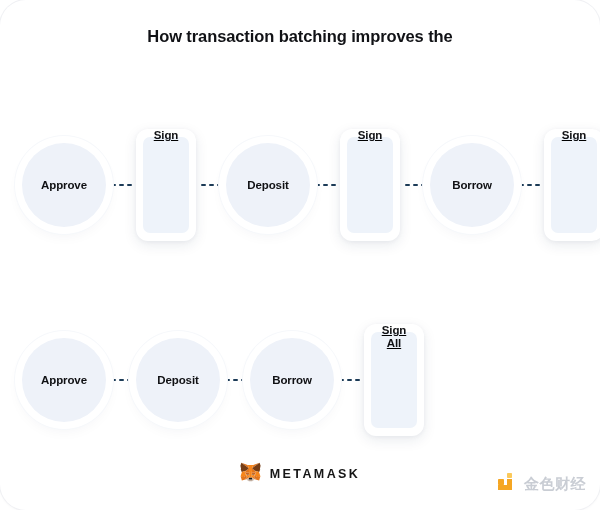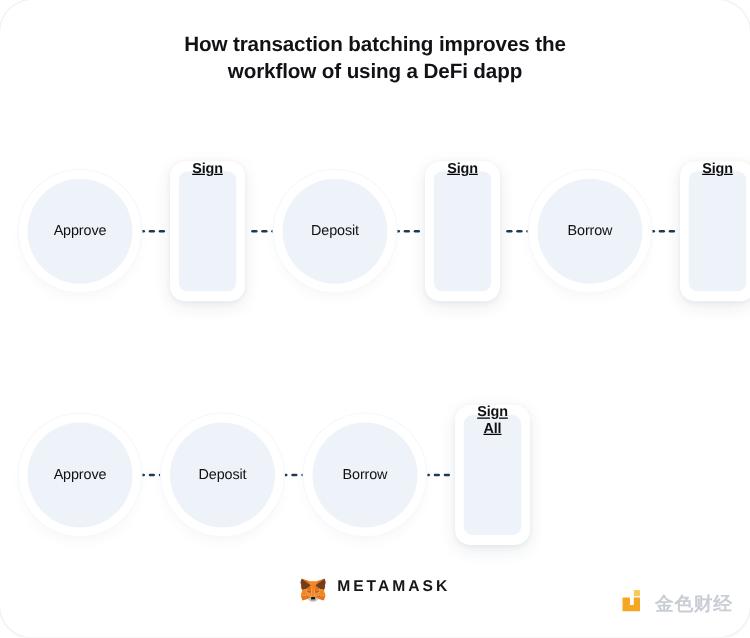--- a/index.html
+++ b/index.html
@@ -81,21 +81,21 @@
     align-items: center;
     justify-content: center;
     box-shadow:
       0 0 0 7px #ffffff,
       0 0 0 8px #f6f8fb,
       0 6px 16px rgba(23,43,77,0.07),
       0 2px 5px rgba(23,43,77,0.04);
   }
   .node-circle .node-label {
     font-size: 11.5px;
-    font-weight: normal;
+    font-weight: bold;
     color: #101114;
     letter-spacing: -0.1px;
     text-align: center;
   }
 
   
   .node-phone {
     position: relative;
     flex: 0 0 auto;
     width: 60px;
@@ -149,20 +149,21 @@
     background: #1c3b57;
   }
 
   
   .brand {
     position: absolute;
     left: 0;
     top: 462px;
     width: 600px;
     display: flex;
+    align-items: center;
     justify-content: center;
     gap: 9px;
   }
   .brand-wordmark {
     font-size: 12.5px;
     font-weight: bold;
     color: #161616;
     letter-spacing: 2.4px;
   }
 
@@ -183,21 +184,20 @@
     font-family: "DejaVu Sans", sans-serif;
   }
 </style>
 </head>
 <body>
 
 <div class="infographic-card">
 
   <div class="title-block">
     <div class="title-line">How transaction batching improves the</div>
-    <div class="title-line">workflow of using a DeFi dapp</div>
   </div>
 
 
   <div class="flow-row row-today">
 
     <div class="node-circle">
       <span class="node-label">Approve</span>
     </div>
 
     <div class="connector">

